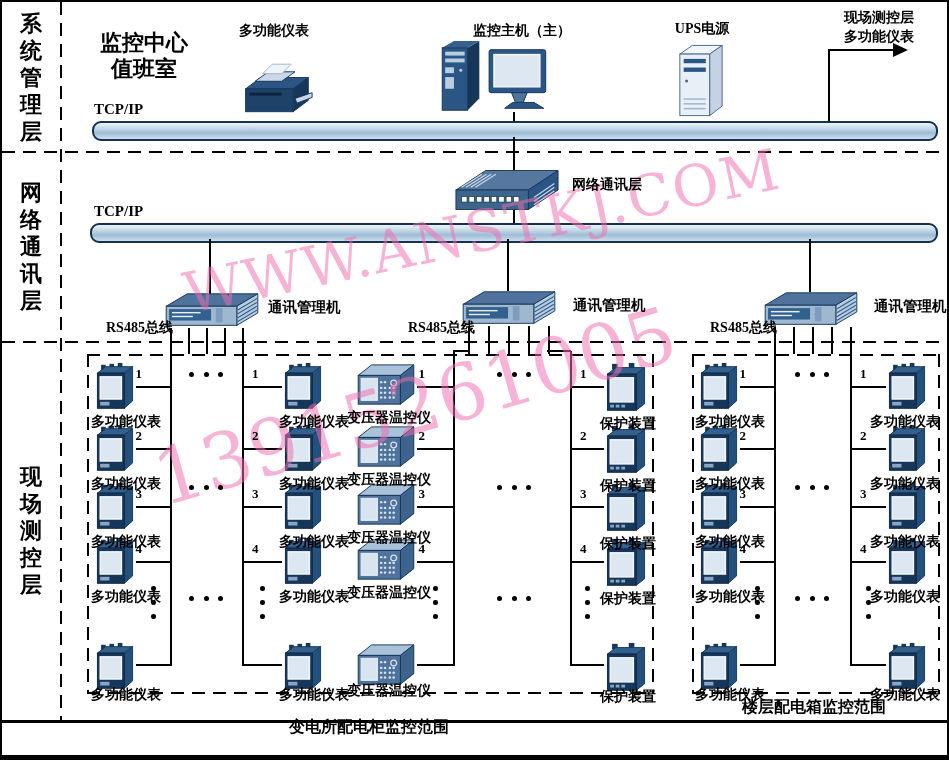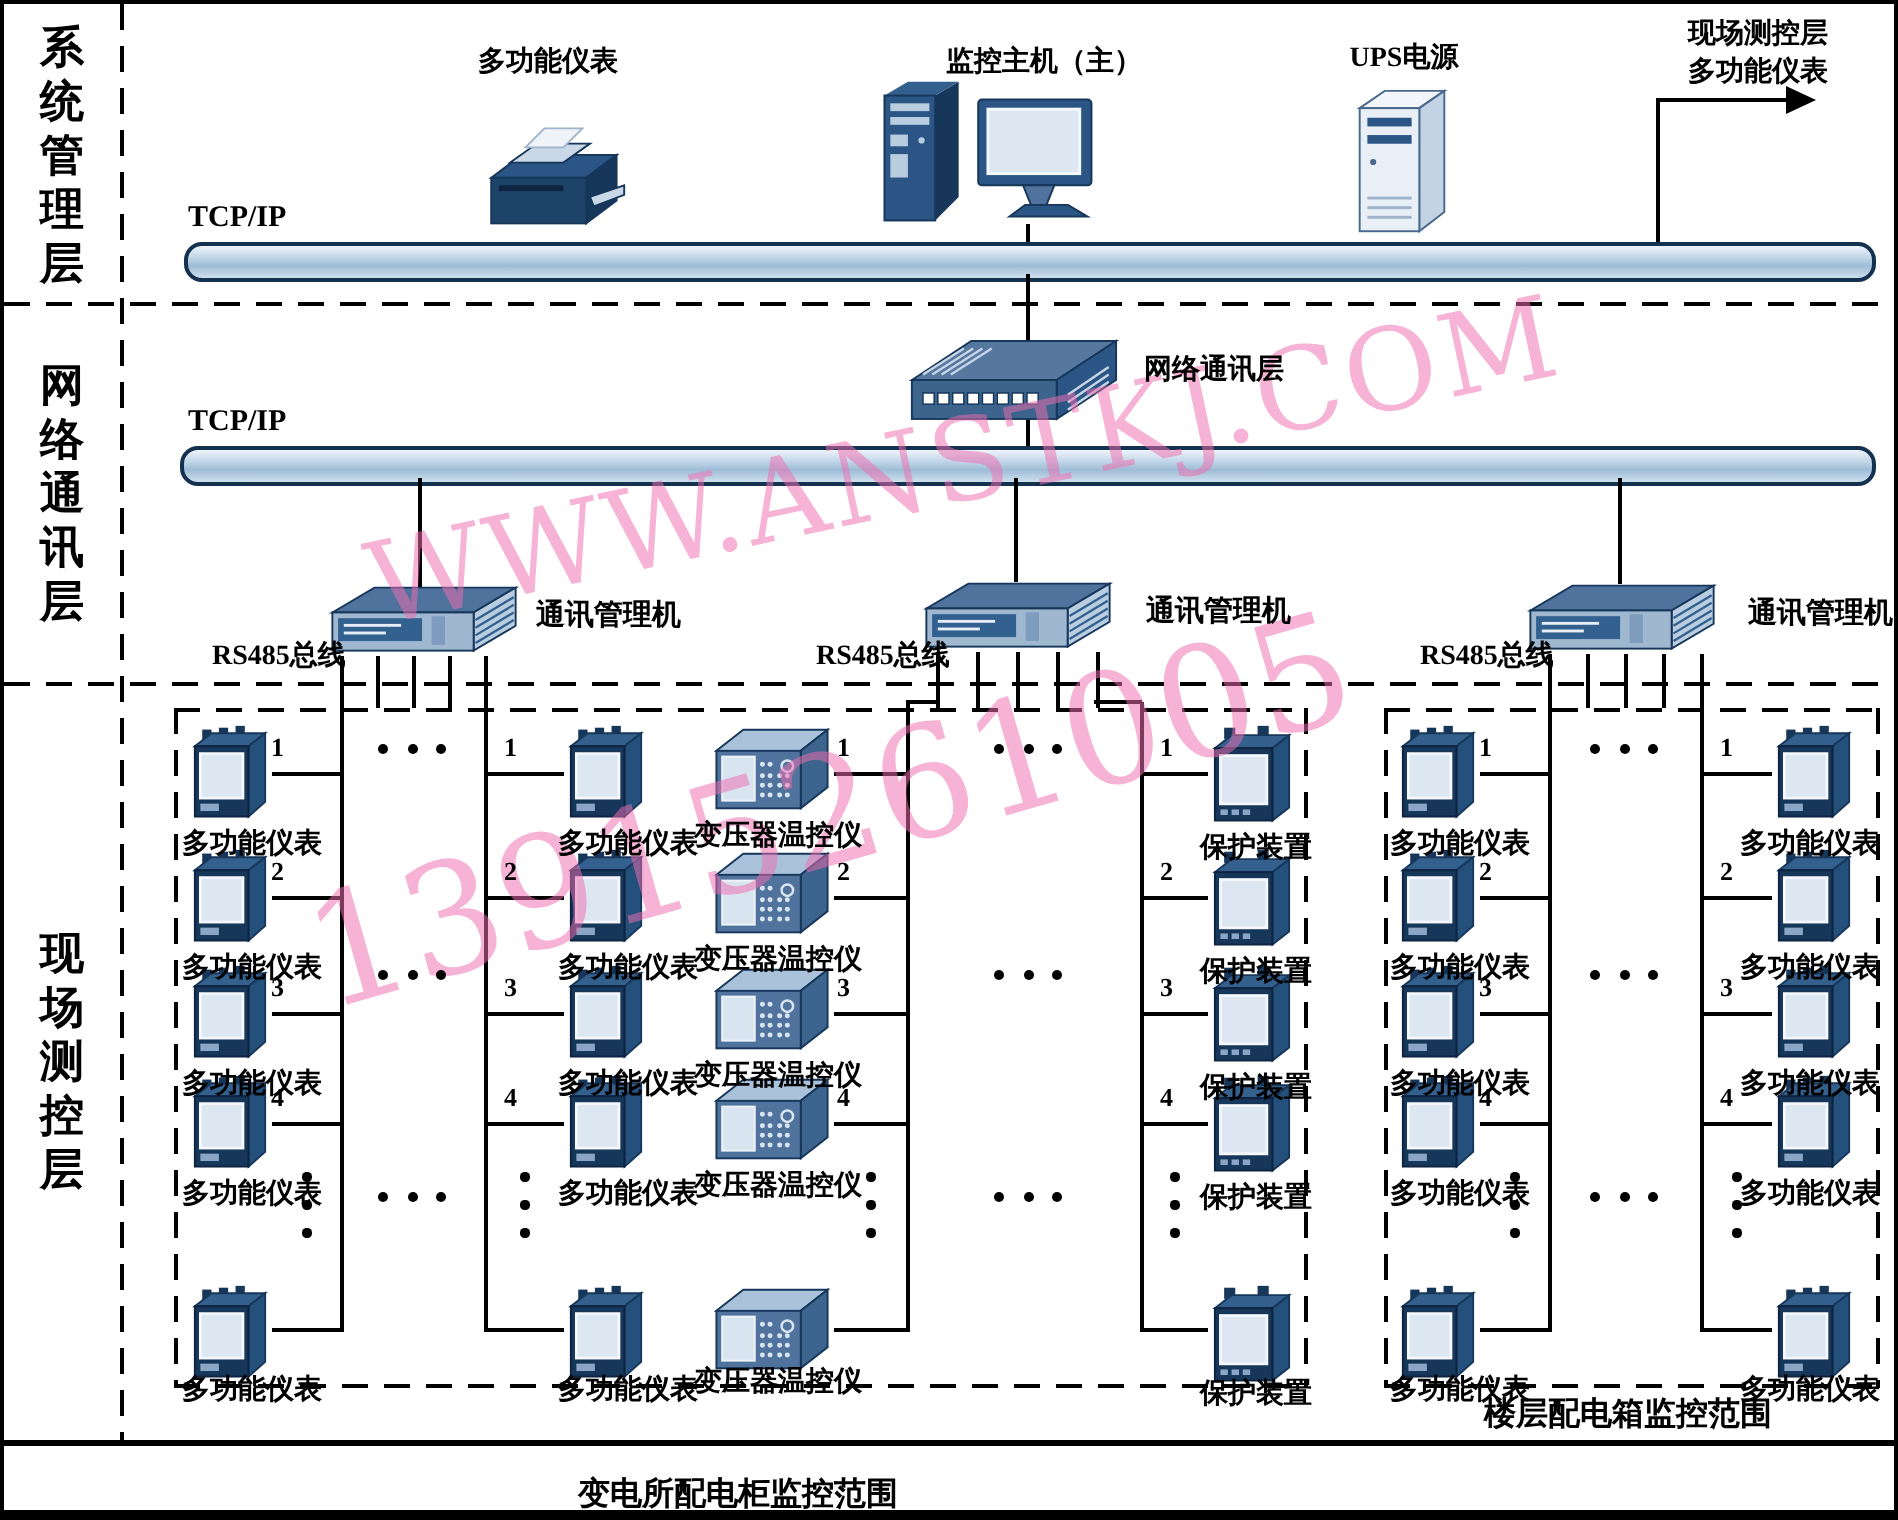--- a/index.html
+++ b/index.html
@@ -39,20 +39,24 @@
 <div id="canvas">
 
   <div class="dash-v" style="left:58px;top:0;height:718px;"></div>
   <div class="dash-h" style="left:0;top:149px;width:945px;"></div>
   <div class="dash-h" style="left:0;top:339px;width:945px;"></div>
 
   <div class="vtext" style="left:17px;top:8px;">系统管理层</div>
   <div class="vtext" style="left:17px;top:461px;">现场测控层</div>
   <div class="vtext" style="left:17px;top:177px;">网络通讯层</div>
 
+  <div class="lbl lbl-c" style="left:92px;top:28px;width:100px;font-size:22px;line-height:26px;">
+    <div>监控中心</div>
+    <div>值班室</div>
+  </div>
 
   <div class="lbl lbl-c" style="left:222px;top:20px;width:100px;font-size:14px;">多功能仪表</div>
   <div class="lbl lbl-c" style="left:450px;top:20px;width:140px;font-size:14px;">监控主机（主）</div>
   <div class="lbl lbl-c" style="left:650px;top:18px;width:100px;font-size:14px;">UPS电源</div>
 
   <div class="lbl lbl-c" style="left:820px;top:6px;width:114px;font-size:14px;line-height:19px;">
     <div>现场测控层</div>
     <div>多功能仪表</div>
   </div>
   <div class="ln-v" style="left:826px;top:47px;height:74px;"></div>
@@ -203,21 +207,21 @@
     <div class="ln-h" style="left: 545px; top: 348px; width: 24px;"></div>
     <div class="ln-v" style="left: 772px; top: 325px; height: 27px;"></div>
     <div class="ln-v" style="left: 791px; top: 325px; height: 27px;"></div>
     <div class="ln-v" style="left: 810px; top: 325px; height: 27px;"></div>
     <div class="ln-v" style="left: 829px; top: 325px; height: 27px;"></div>
     <div class="ln-v" style="left: 848px; top: 325px; height: 27px;"></div>
     <div class="dash-h" style="left: 85px; top: 352px; width: 565px;"></div>
     <div class="dash-h" style="left: 85px; top: 690px; width: 565px;"></div>
     <div class="dash-v" style="left: 85px; top: 352px; height: 338px;"></div>
     <div class="dash-v" style="left: 650px; top: 352px; height: 340px;"></div>
-    <div class="caption" style="left: 217px; top: 735px;">变电所配电柜监控范围</div>
+    <div class="caption" style="left: 217px; top: 715px;">变电所配电柜监控范围</div>
     <div class="ln-v" style="left: 168px; top: 349px; height: 314px;"></div>
     <div class="icon" style="left: 92px; top: 360px; width: 42px; height: 50px;">
       <svg viewBox="0 0 44 54" xmlns="http://www.w3.org/2000/svg">
 <rect x="7" y="3" width="5" height="7" fill="#16365a"></rect>
         <rect x="16" y="2" width="5" height="7" fill="#16365a"></rect>
         <rect x="25" y="1" width="5" height="7" fill="#16365a"></rect>
 <polygon points="3,12 12,5 41,5 32,12" fill="#34608e" stroke="#16365a"></polygon>
 <polygon points="32,12 41,5 41,42 32,50" fill="#24507c" stroke="#16365a"></polygon>
 <rect x="3" y="12" width="29" height="38" fill="#16365a" stroke="#0d2340"></rect>
 <rect x="6" y="16" width="23" height="24" fill="#dce7f2" stroke="#f4f8fc" stroke-width="1.5"></rect>

